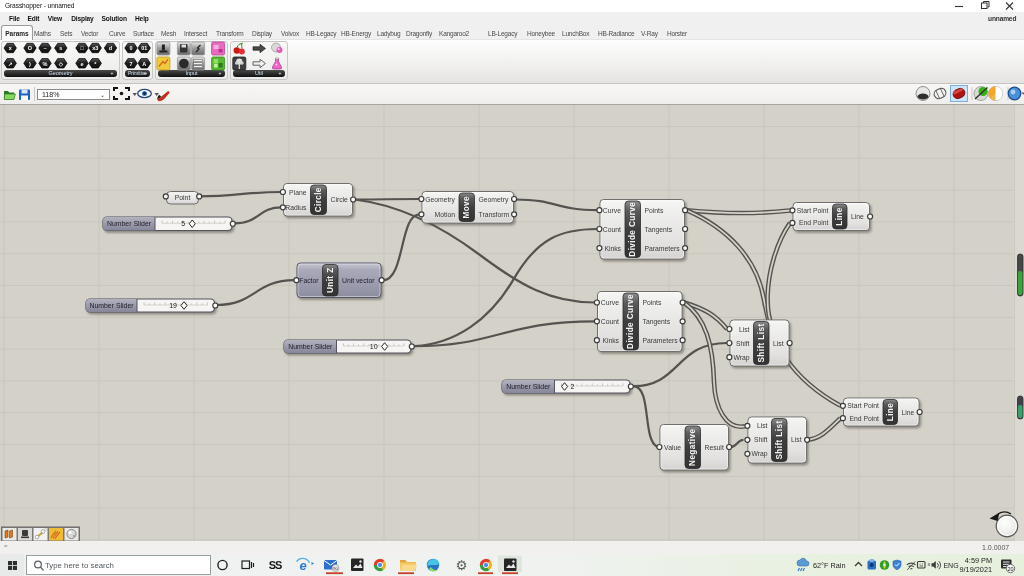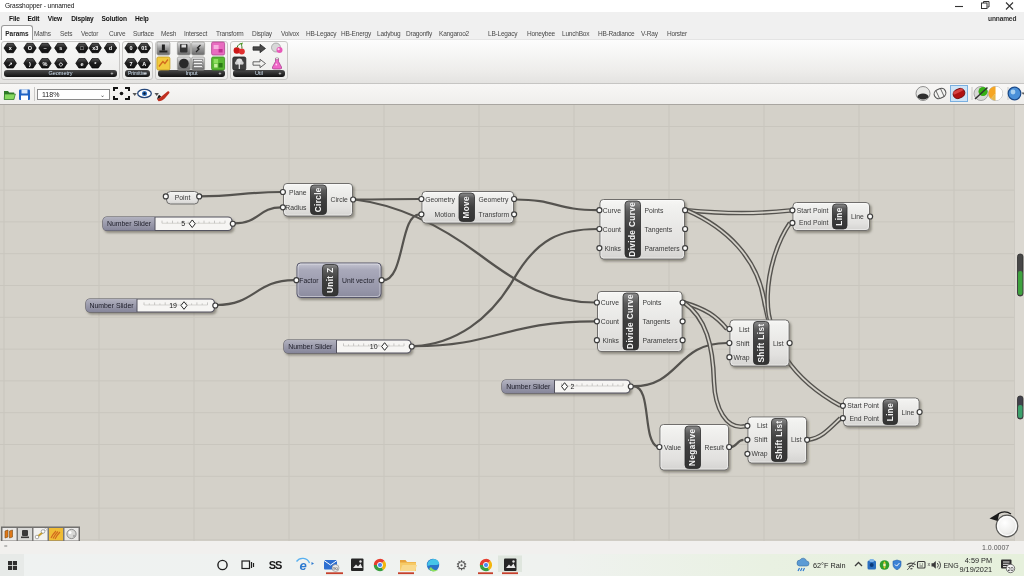--- a/index.html
+++ b/index.html
@@ -488,20 +488,27 @@
       <circle cx="74" cy="431" r="1.2" fill="#aaa"></circle>
 </svg>
 </div>
 
 <div id="status" class="abs">
   <span class="abs" style="left:4px;top:2px;color:#888;font-size:6px;">=</span>
   <span class="abs" style="left:982px;top:3px;font-size:7px;color:#555;">1.0.0007</span>
 </div>
 
 <div id="taskbar" class="abs">
+  <div id="searchbox" class="abs">
+      <svg width="14" height="14" style="position:absolute;left:6px;top:4px;">
+        <circle cx="5" cy="4.5" r="3.4" fill="none" stroke="#5a5f63" stroke-width="1.2"></circle>
+        <line x1="7.5" y1="7" x2="10.5" y2="10.5" stroke="#5a5f63" stroke-width="1.2"></line>
+      </svg>
+      <span>Type here to search</span>
+    </div>
   <svg class="abs" style="left:0;top:0;" width="1024" height="22" viewBox="0 0 1024 22">
       <rect x="0" y="0" width="24" height="22" fill="#e7eae8"></rect>
 <g fill="#2e2e2e">
         <rect x="8" y="7" width="4.1" height="4.1"></rect>
         <rect x="12.9" y="7" width="4.1" height="4.1"></rect>
         <rect x="8" y="11.899999999999977" width="4.1" height="4.1"></rect>
         <rect x="12.9" y="11.899999999999977" width="4.1" height="4.1"></rect>
       </g>
 <circle cx="222.5" cy="11" r="4.6" fill="none" stroke="#1f1f1f" stroke-width="1.4"></circle>
 <g stroke="#1f1f1f" stroke-width="1.2" fill="none">

